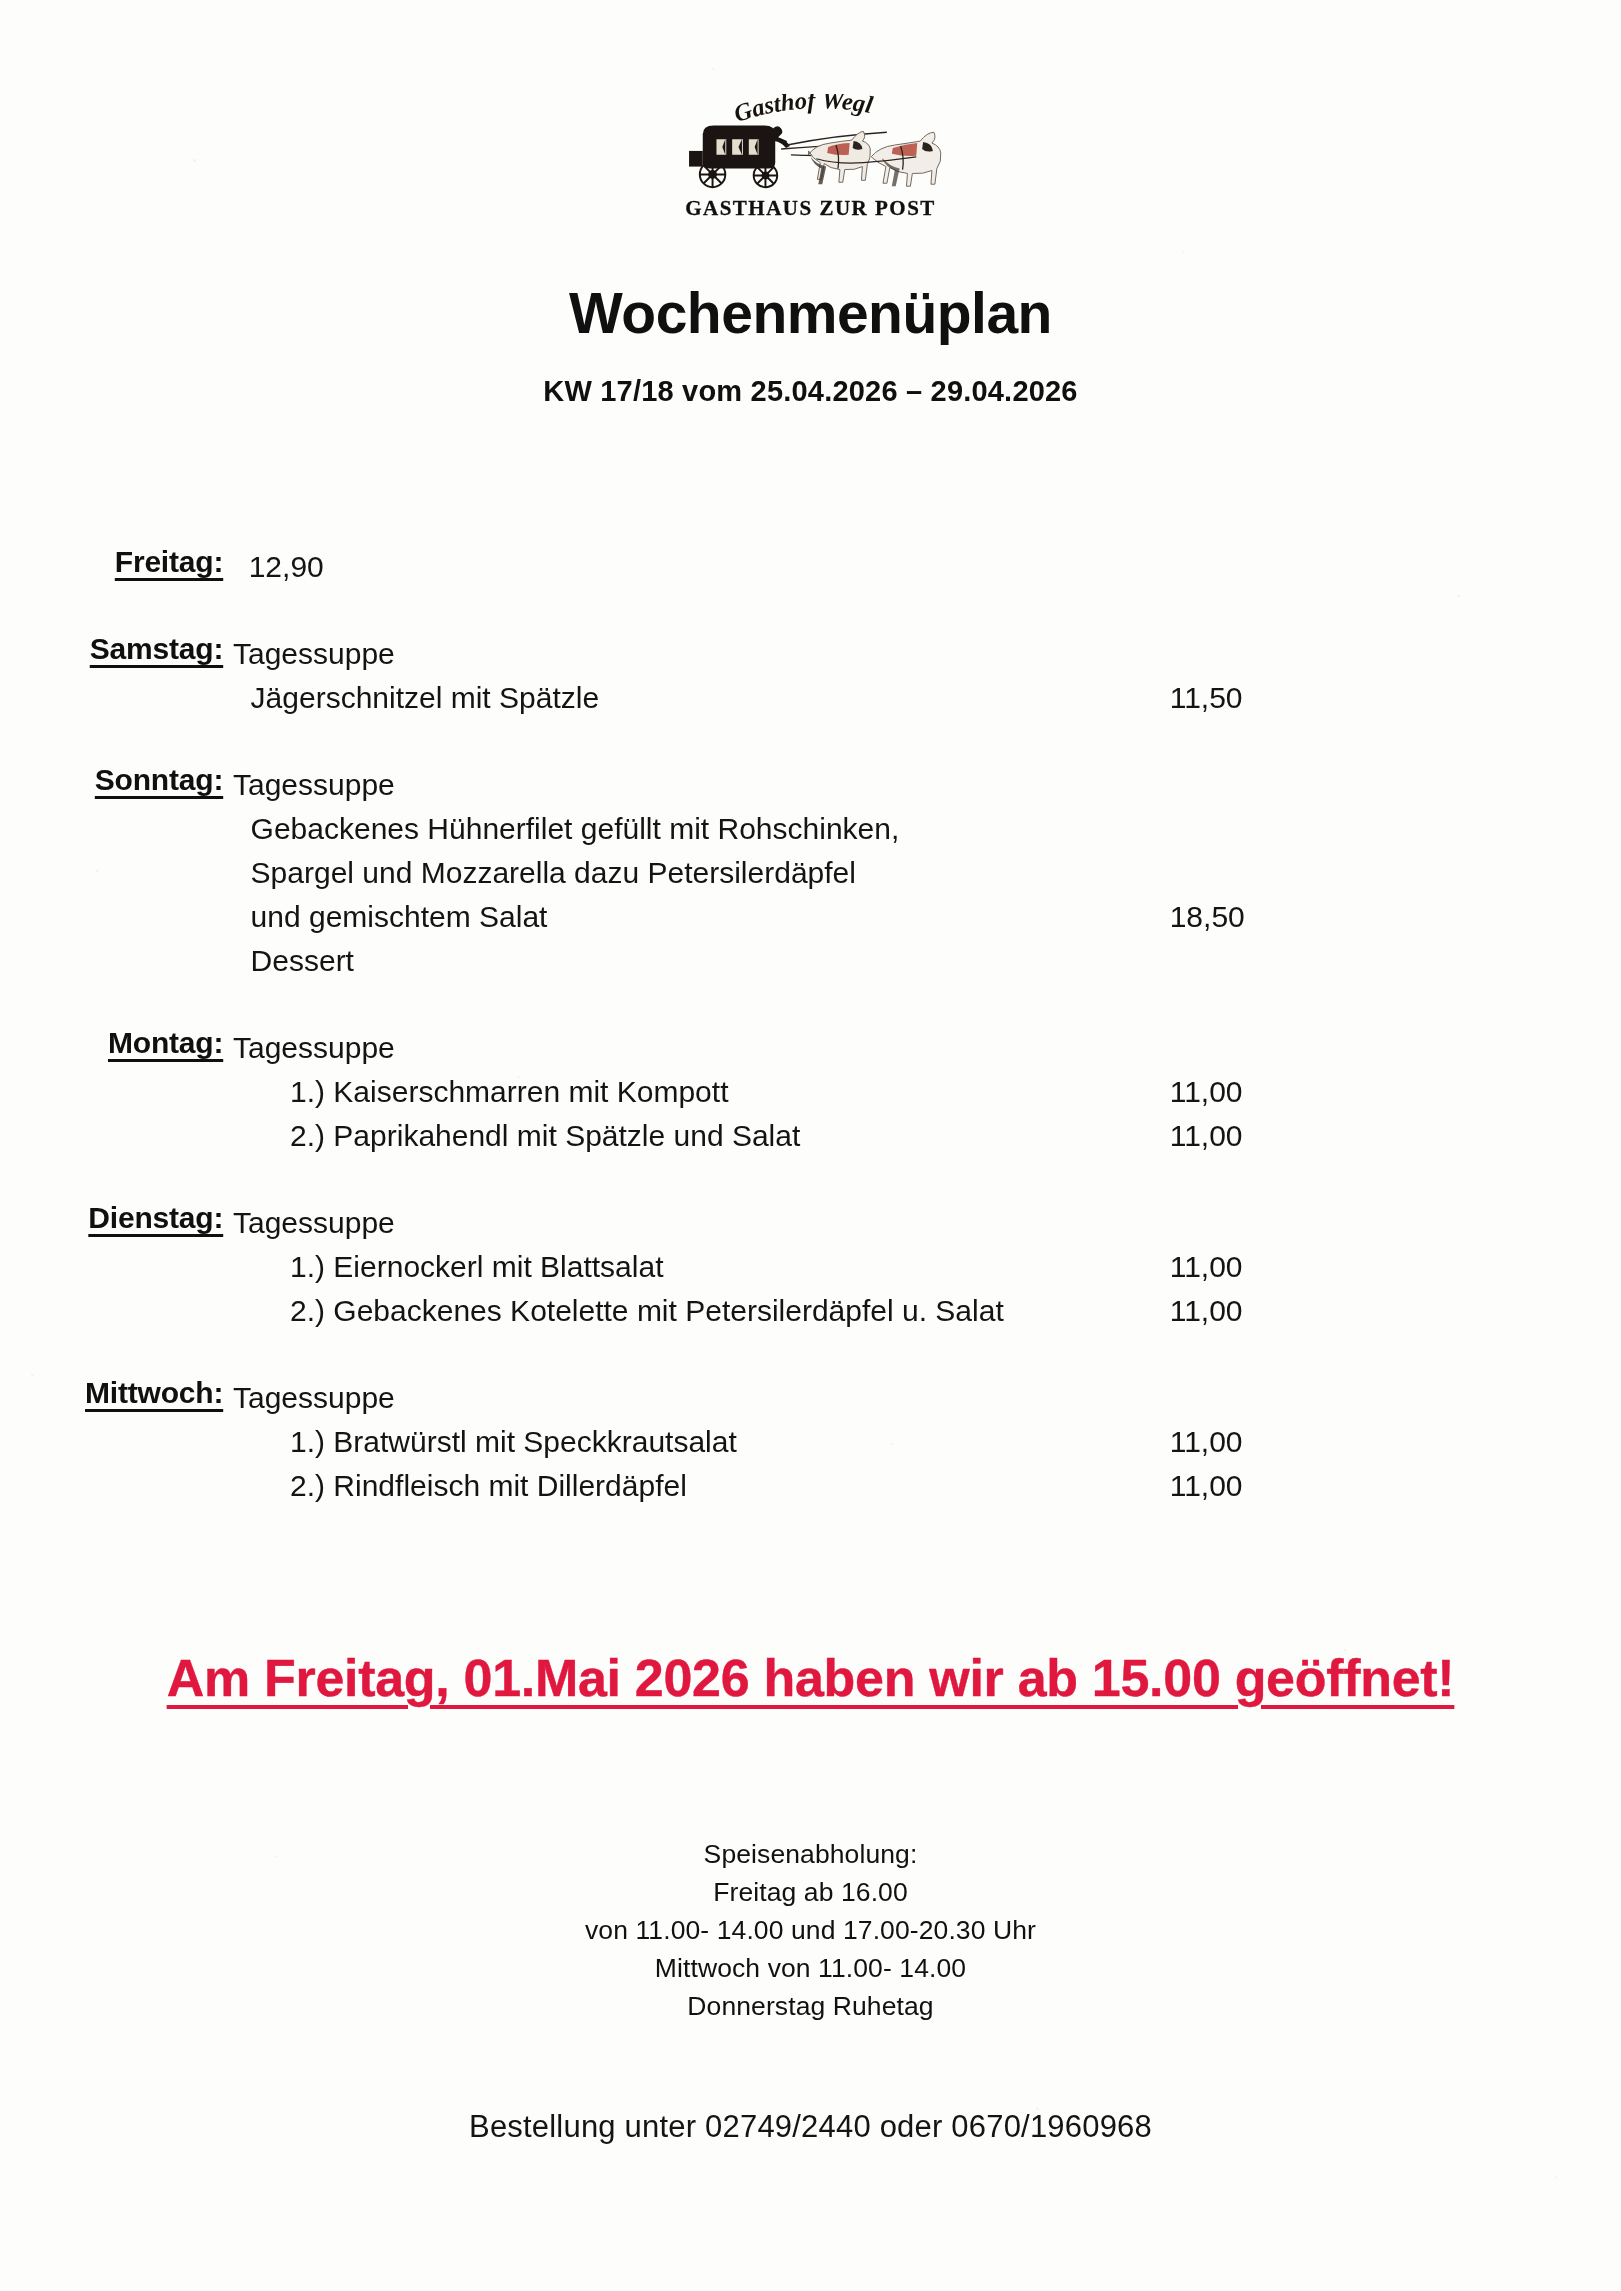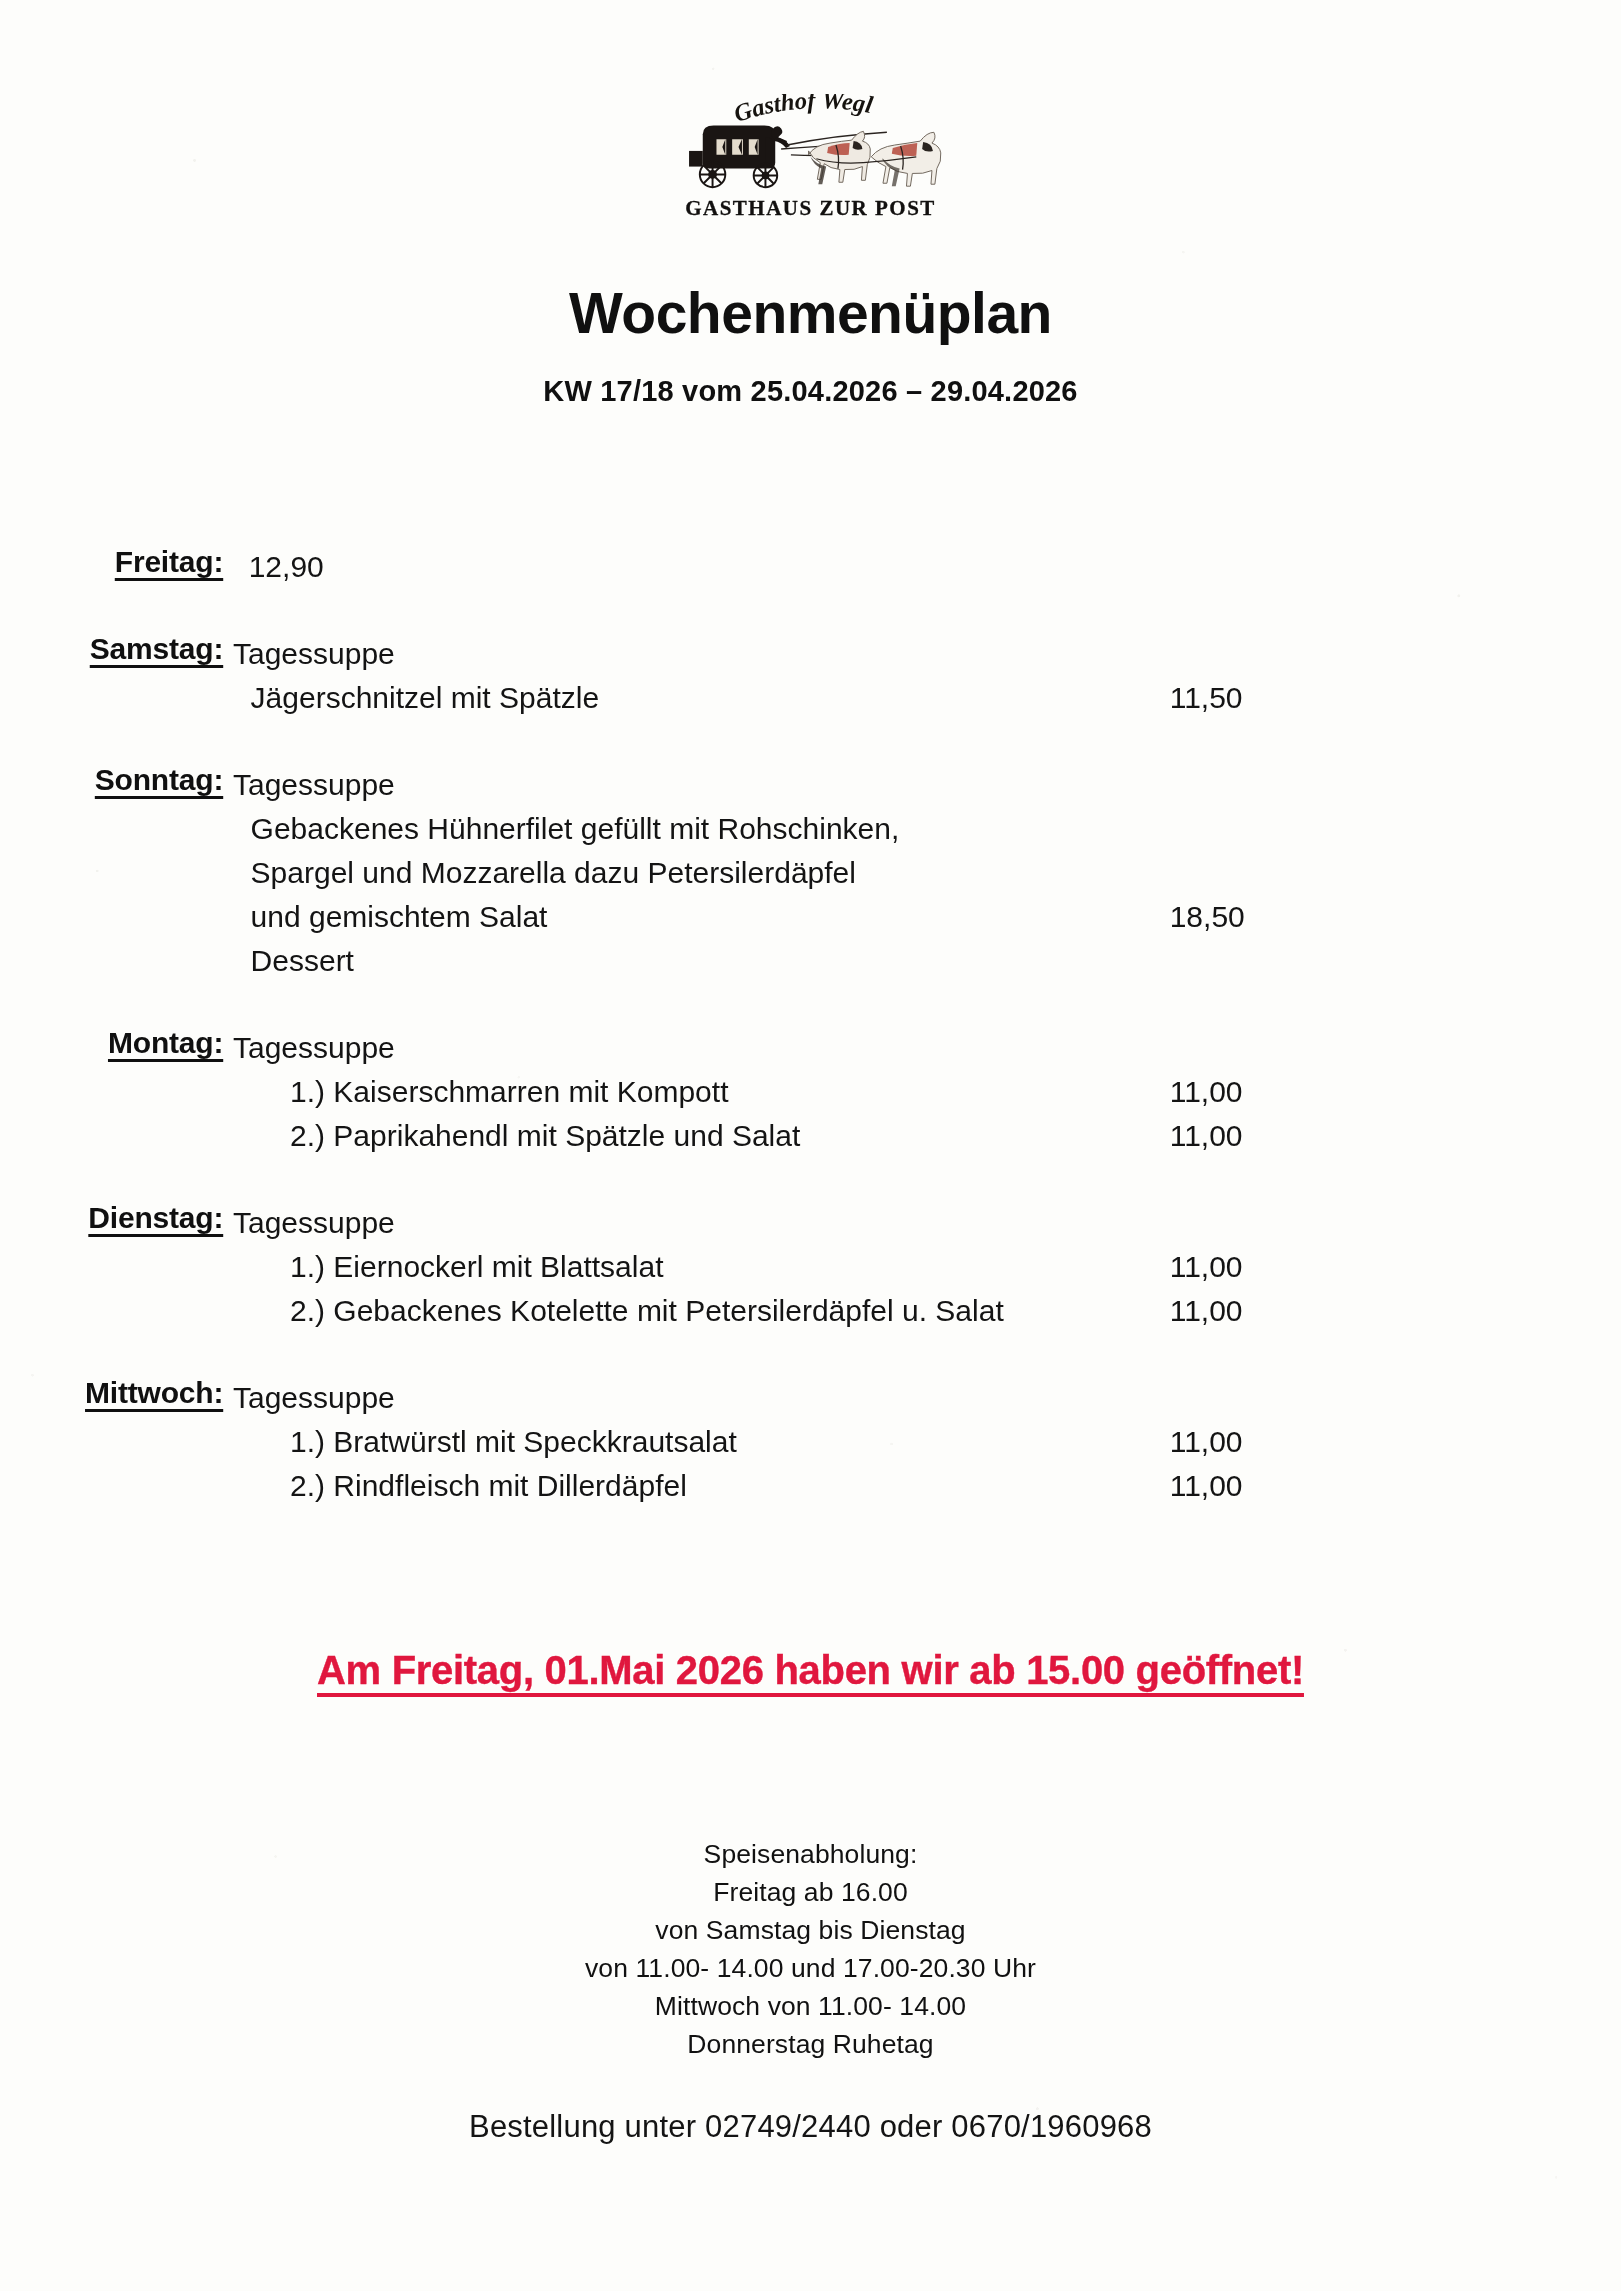--- a/index.html
+++ b/index.html
@@ -142,21 +142,21 @@
 
   
   .notice {
     position: absolute;
     left: 0; right: 0;
     top: 1648px;
     text-align: center;
   }
   .notice-text {
     display: inline-block;
-    font-size: 40px;
+    font-size: 52px;
     font-weight: 700;
     letter-spacing: -0.3px;
     color: #e0173e;
     text-decoration: underline;
     text-decoration-thickness: 3.9px;
     text-underline-offset: 8.8px;
     -webkit-text-stroke: 0.4px #e0173e;
   }
 
   
@@ -330,21 +330,20 @@
       </div>
     </div>
 
   <div class="notice">
     <span class="notice-text">Am Freitag, 01.Mai 2026 haben wir ab 15.00 geöffnet!</span>
   </div>
 
   <div class="pickup" id="pickup-root">
       <div class="pickup-line">Speisenabholung:</div>
       <div class="pickup-line">Freitag ab 16.00</div>
-      <div class="pickup-line">von Samstag bis Dienstag</div>
       <div class="pickup-line">von 11.00- 14.00 und 17.00-20.30 Uhr</div>
       <div class="pickup-line">Mittwoch von 11.00- 14.00</div>
       <div class="pickup-line">Donnerstag Ruhetag</div>
     </div>
 
   <div class="order-line">Bestellung unter 02749/2440 oder 0670/1960968</div>
 
 </div>
 
 

